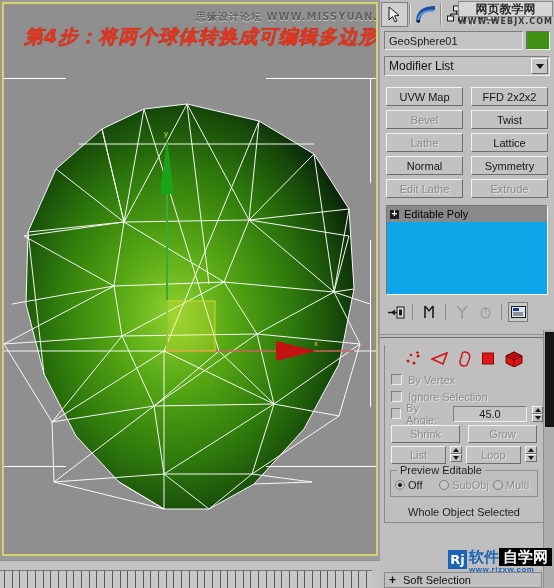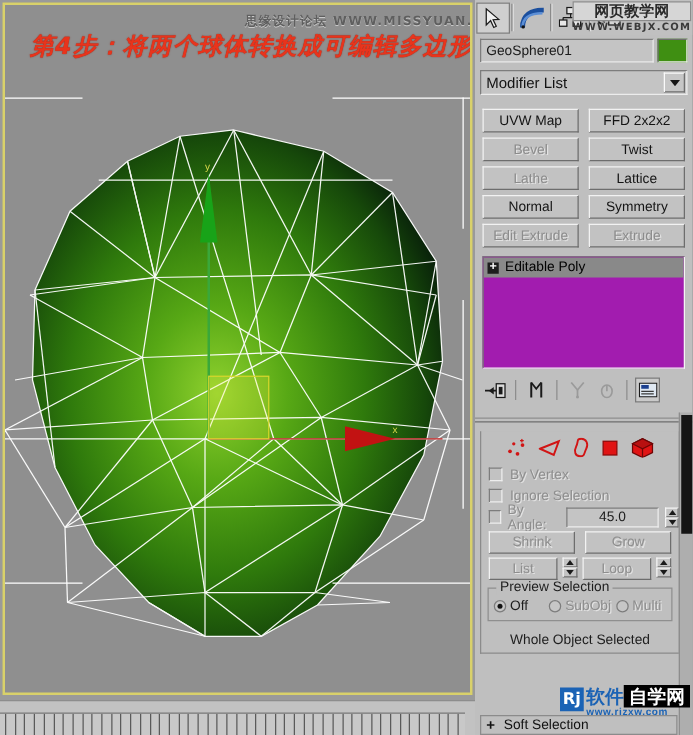--- a/index.html
+++ b/index.html
@@ -149,21 +149,21 @@
     border-right-color:#6d6d6d; border-bottom-color:#6d6d6d;
     font-size:11px; color:#141414;
     display:flex; align-items:center; justify-content:center;
     font-family:"Liberation Sans", sans-serif;
   }
   .mbtn.dim { color:#8c8c8c; text-shadow:1px 1px 0 #e2e2e2; }
 
   
   .stack {
     position:absolute; left:6px; top:205px; width:162px; height:90px;
-    background:#a21caf;
+    background:#0ea5e9;
     border:1px solid #767676;
     border-right-color:#f4f4f4; border-bottom-color:#f4f4f4;
     overflow:hidden;
   }
   .stack-row {
     height:16px; background:#898989; color:#000;
     display:flex; align-items:center; gap:5px;
     padding-left:3px; font-size:11px;
   }
   .plusbox {
@@ -512,21 +512,21 @@
 
     <div class="mod-grid" id="modGrid">
         <div class="mbtn">UVW Map</div>
         <div class="mbtn">FFD 2x2x2</div>
         <div class="mbtn dim">Bevel</div>
         <div class="mbtn">Twist</div>
         <div class="mbtn dim">Lathe</div>
         <div class="mbtn">Lattice</div>
         <div class="mbtn">Normal</div>
         <div class="mbtn">Symmetry</div>
-        <div class="mbtn dim">Edit Extrude</div>
+        <div class="mbtn dim">Edit Lathe</div>
         <div class="mbtn dim">Extrude</div>
       </div>
 
     <div class="stack">
       <div class="stack-row">
         <span class="plusbox"></span>
         <span>Editable Poly</span>
       </div>
     </div>
 
@@ -654,21 +654,21 @@
           <div>
               <span class="up-tri"></span>
             </div>
           <div>
               <span class="dn-tri"></span>
             </div>
         </span>
       </div>
 
       <div class="groupbox">
-        <span class="grouptitle">Preview Selection</span>
+        <span class="grouptitle">Preview Editable</span>
         <div class="radio-row" id="previewRadios">
             <div class="radio-item">
               <span class="rad on"></span>
               <span class="rlabel">Off</span>
             </div>
             <div class="radio-item">
               <span class="rad"></span>
               <span class="rlabel dim">SubObj</span>
             </div>
             <div class="radio-item">

